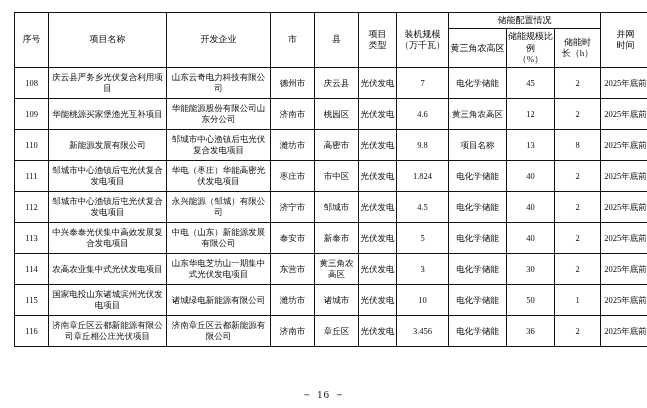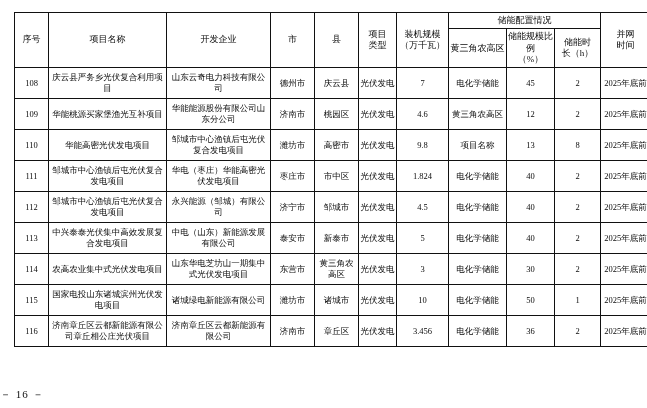--- a/index.html
+++ b/index.html
@@ -58,20 +58,21 @@
   td.name {
     font-size: 8.5px;
     text-align: center;
   }
   .row-h { height: 31px; }
   .footer {
     position: absolute;
     left: 0;
     right: 0;
     bottom: 6px;
+    text-align: center;
     font-size: 11px;
     letter-spacing: 1px;
     color: #111;
   }
 </style>
 </head>
 <body>
 
 <div class="page">
 
@@ -129,21 +130,21 @@
         <td>桃园区</td>
         <td>光伏发电</td>
         <td>4.6</td>
         <td>黄三角农高区</td>
         <td>12</td>
         <td>2</td>
         <td>2025年底前</td>
       </tr>
       <tr class="row-h">
         <td>110</td>
-        <td class="name">华能高密光伏发电项目</td>
+        <td class="name">新能源发展有限公司</td>
         <td class="name">邹城市中心渔镇后屯光伏复合发电项目</td>
         <td>潍坊市</td>
         <td>高密市</td>
         <td>光伏发电</td>
         <td>9.8</td>
         <td>项目名称</td>
         <td>13</td>
         <td>8</td>
         <td>2025年底前</td>
       </tr>

